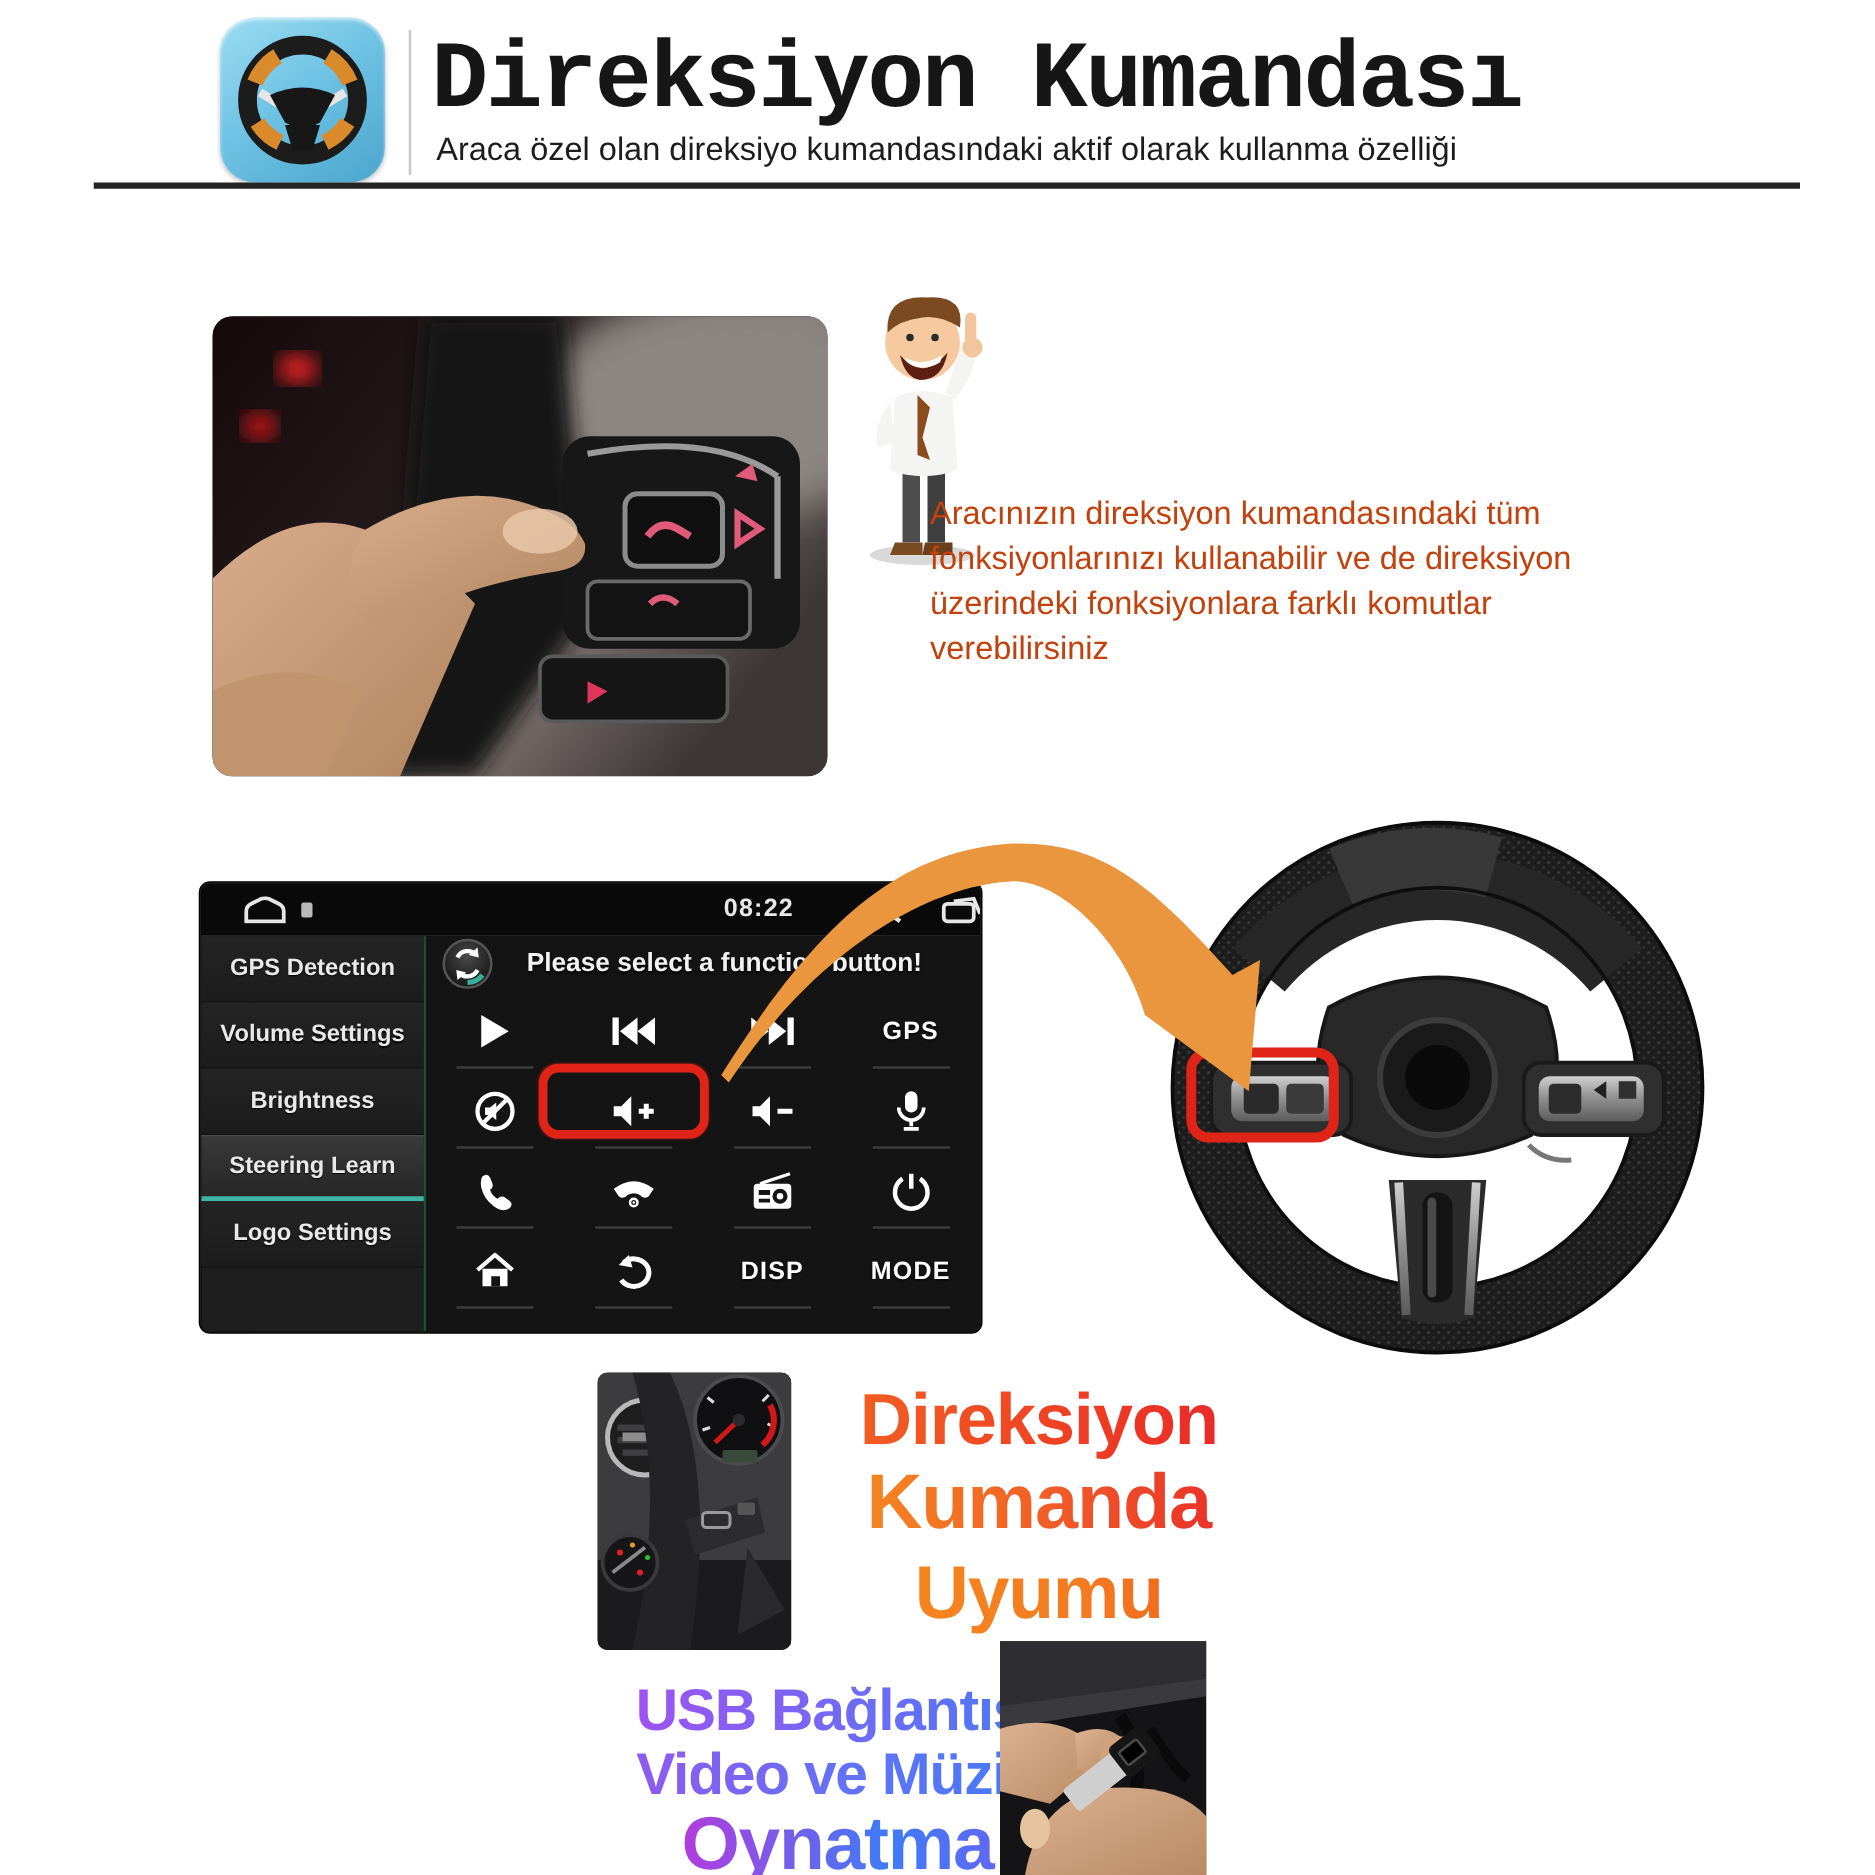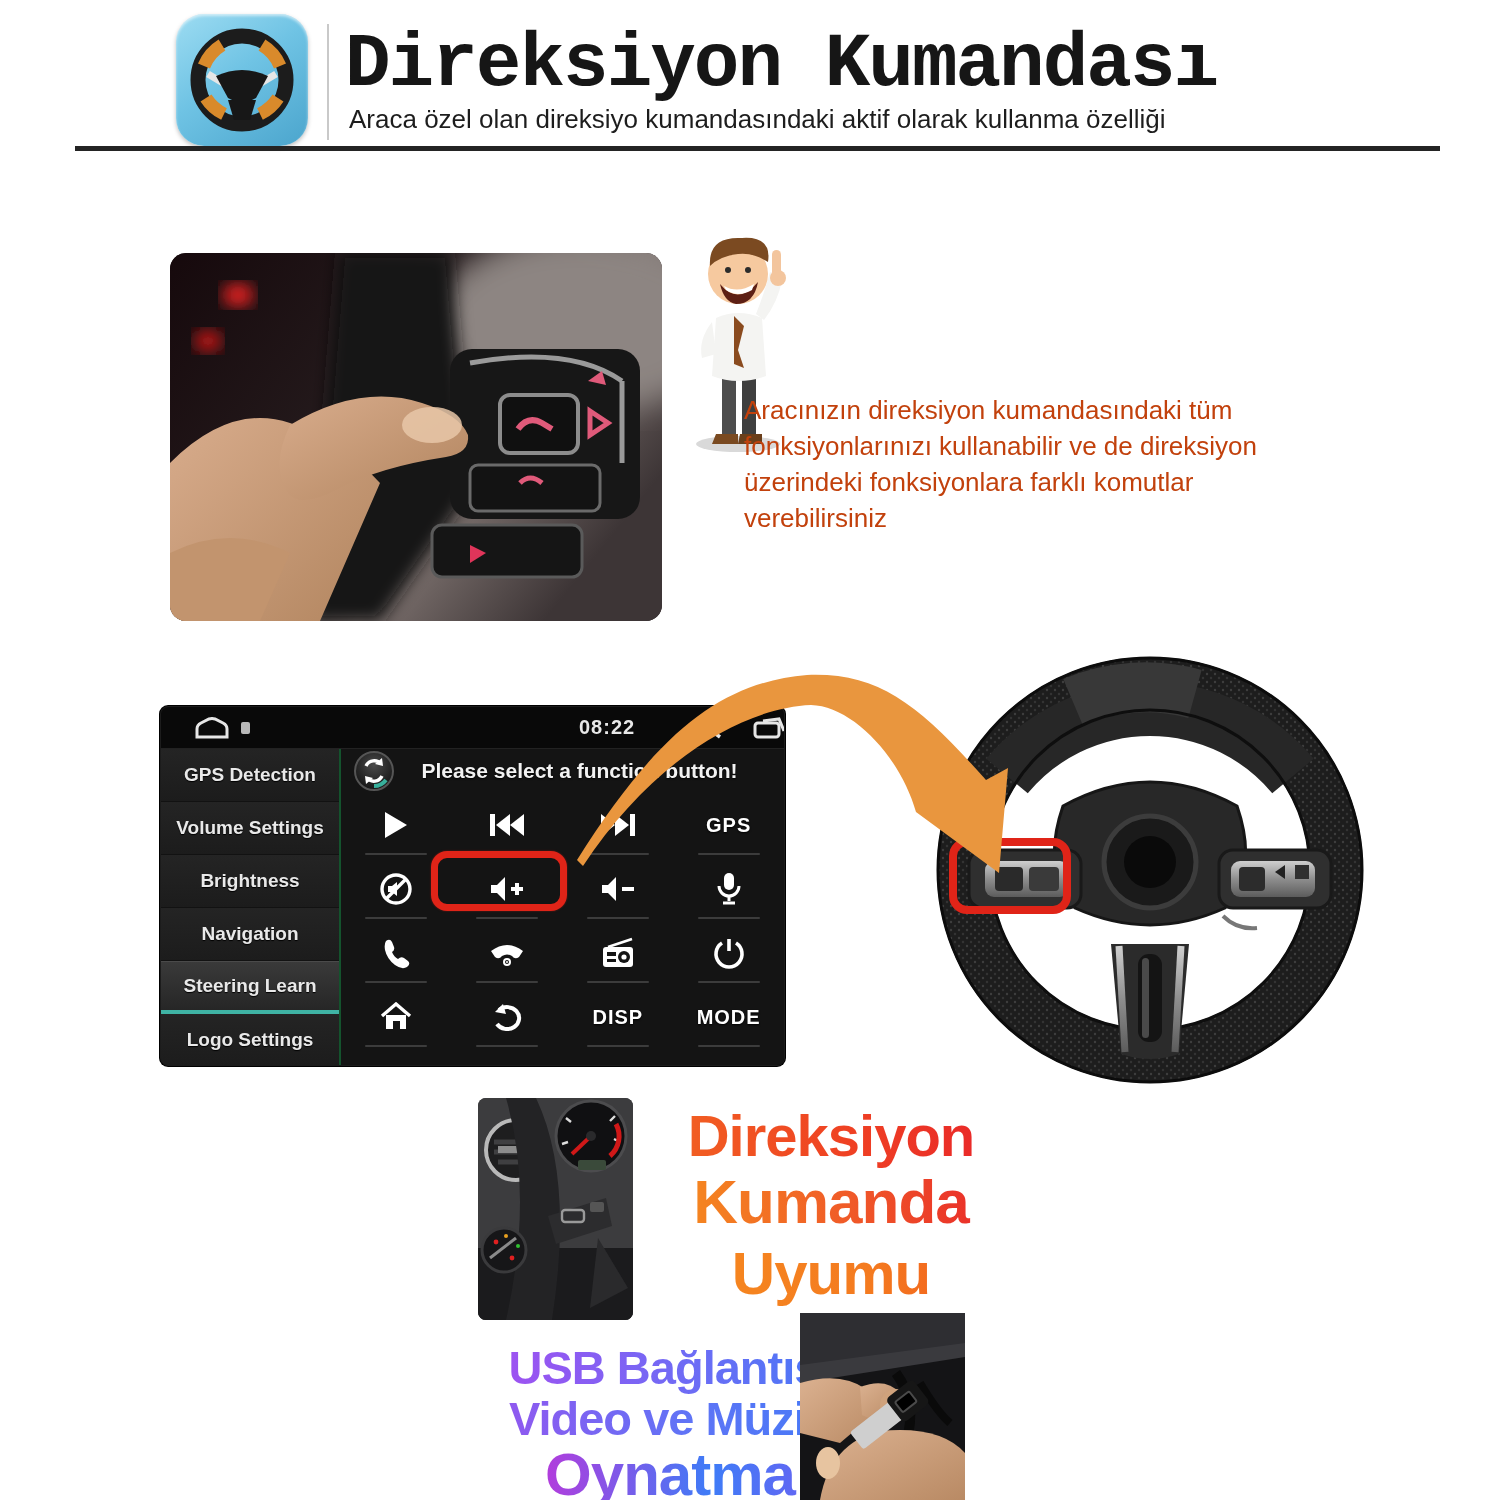--- a/index.html
+++ b/index.html
@@ -176,21 +176,20 @@
       <svg class="hu-shot" width="34" height="24" viewBox="0 0 34 24">
         <rect x="2" y="6" width="24" height="14" rx="3" fill="none" stroke="#e6e6e6" stroke-width="3"></rect>
         <path d="M10,4 L26,2 L31,14" fill="none" stroke="#e6e6e6" stroke-width="3"></path>
       </svg>
     </div>
     <div class="hu-body">
       <div class="hu-sidebar">
         <div class="hu-side-item">GPS Detection</div>
         <div class="hu-side-item">Volume Settings</div>
         <div class="hu-side-item">Brightness</div>
-        <div class="hu-side-item">Navigation</div>
         <div class="hu-side-item selected">Steering Learn</div>
         <div class="hu-side-item">Logo Settings</div>
       </div>
       <div class="hu-main">
         <div class="hu-topbar">
           <svg class="hu-refresh" width="42" height="42" viewBox="0 0 42 42">
             <defs>
                 <radialGradient id="ball" cx="0.5" cy="0.35" r="0.8">
               <stop offset="0" stop-color="#4a4a4a"></stop>
                   <stop offset="0.6" stop-color="#222"></stop>

